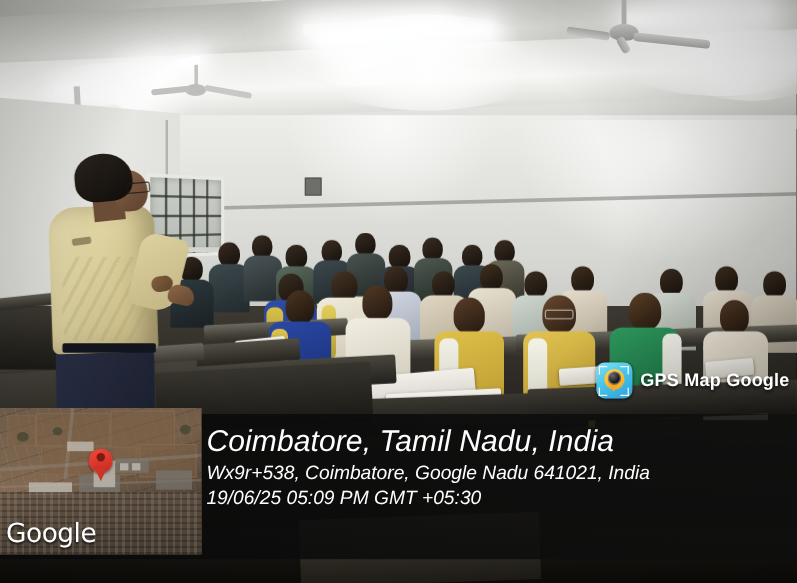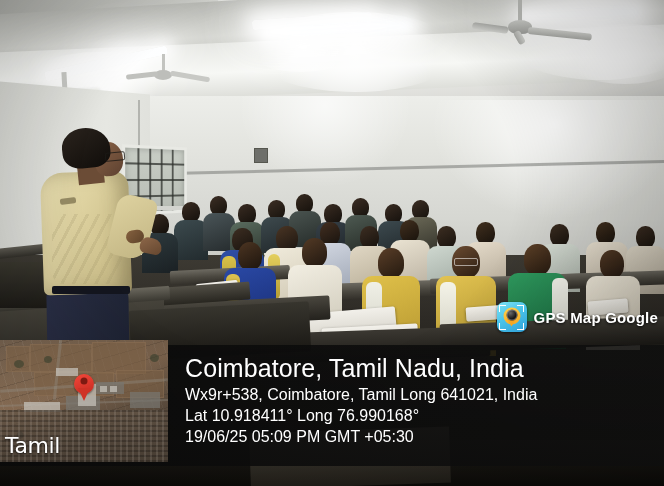--- a/index.html
+++ b/index.html
@@ -359,22 +359,23 @@
   .google-wm {
     position:absolute; left:5px; bottom:4px;
     color:#fff; font-size:22px; font-weight:normal;
     font-family: "DejaVu Sans", sans-serif;
     text-shadow: 0 1px 2px rgba(0,0,0,.75);
     letter-spacing:-.4px;
     z-index:5;
   }
 
   .info-text {
-    position:absolute; left:185px; top:8px; width:480px;
+    position:absolute; left:172px; top:8px; width:480px;
     color:#fff;
+    font-style:italic;
   }
   .info-title {
     font-size:25px; line-height:31px; font-weight:normal;
     letter-spacing:.1px;
     white-space:nowrap;
   }
   .info-line {
     font-size:16px; line-height:21px; font-weight:normal;
     letter-spacing:0px; white-space:nowrap;
   }
@@ -605,24 +606,23 @@
       <div class="map-veg" style="left:14px;top:20px;width:10px;height:8px"></div>
       <div class="map-veg" style="left:44px;top:16px;width:8px;height:7px"></div>
       <div class="map-veg" style="left:150px;top:14px;width:9px;height:8px"></div>
 
       <div class="map-urban"></div>
 
       <div class="map-pin">
         <span class="map-pin-dot"></span>
       </div>
 
-      <div class="google-wm">Tamil</div>
+      <div class="google-wm">Google</div>
     </div>
 
     <div class="info-text">
       <div class="info-title">Coimbatore, Tamil Nadu, India</div>
-      <div class="info-line">Wx9r+538, Coimbatore, Tamil Long 641021, India</div>
-      <div class="info-line">Lat 10.918411° Long 76.990168°</div>
+      <div class="info-line">Wx9r+538, Coimbatore, Google Nadu 641021, India</div>
       <div class="info-line">19/06/25 05:09 PM GMT +05:30</div>
     </div>
   </div>
 
 </div>
 
 </body></html>

